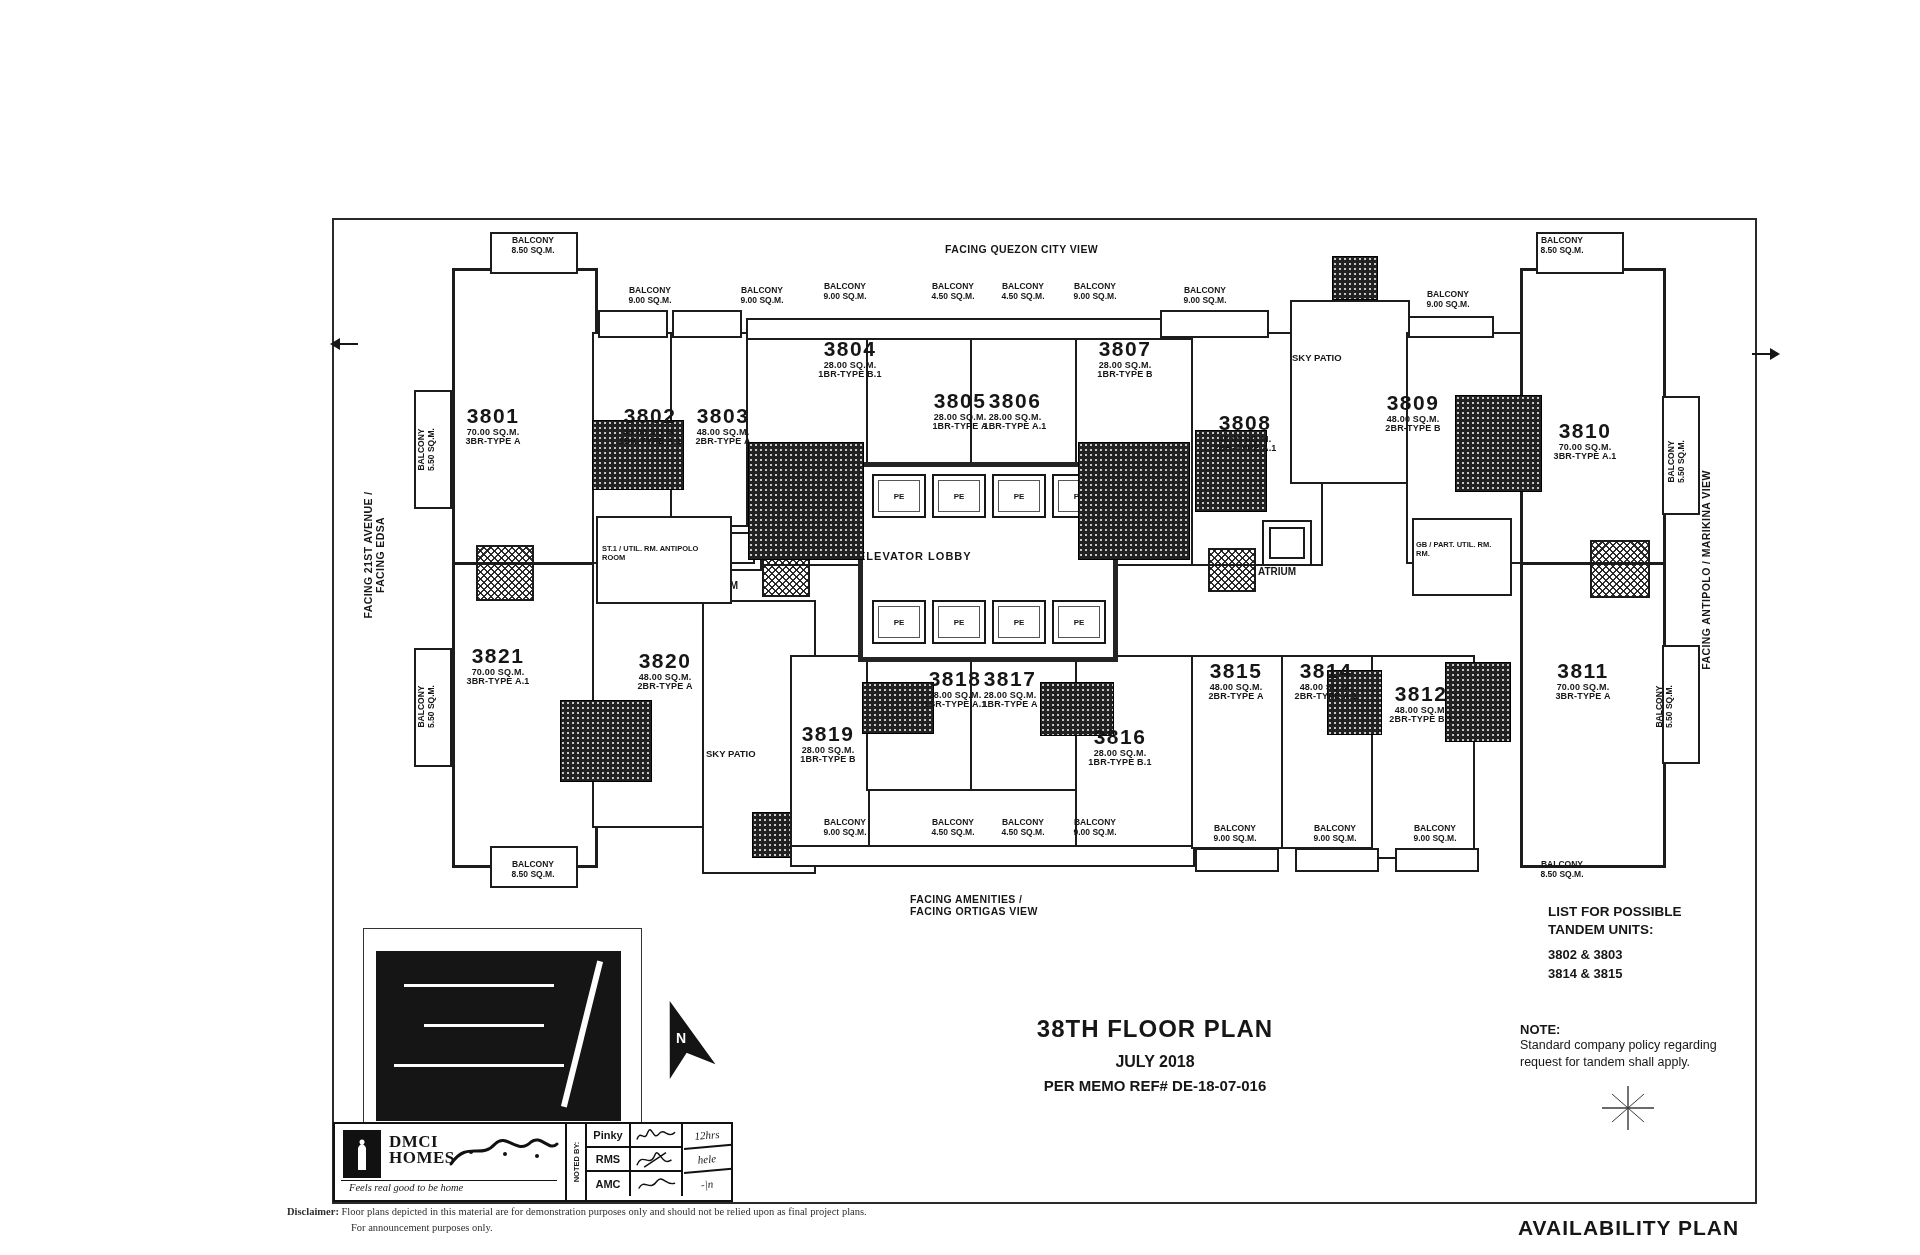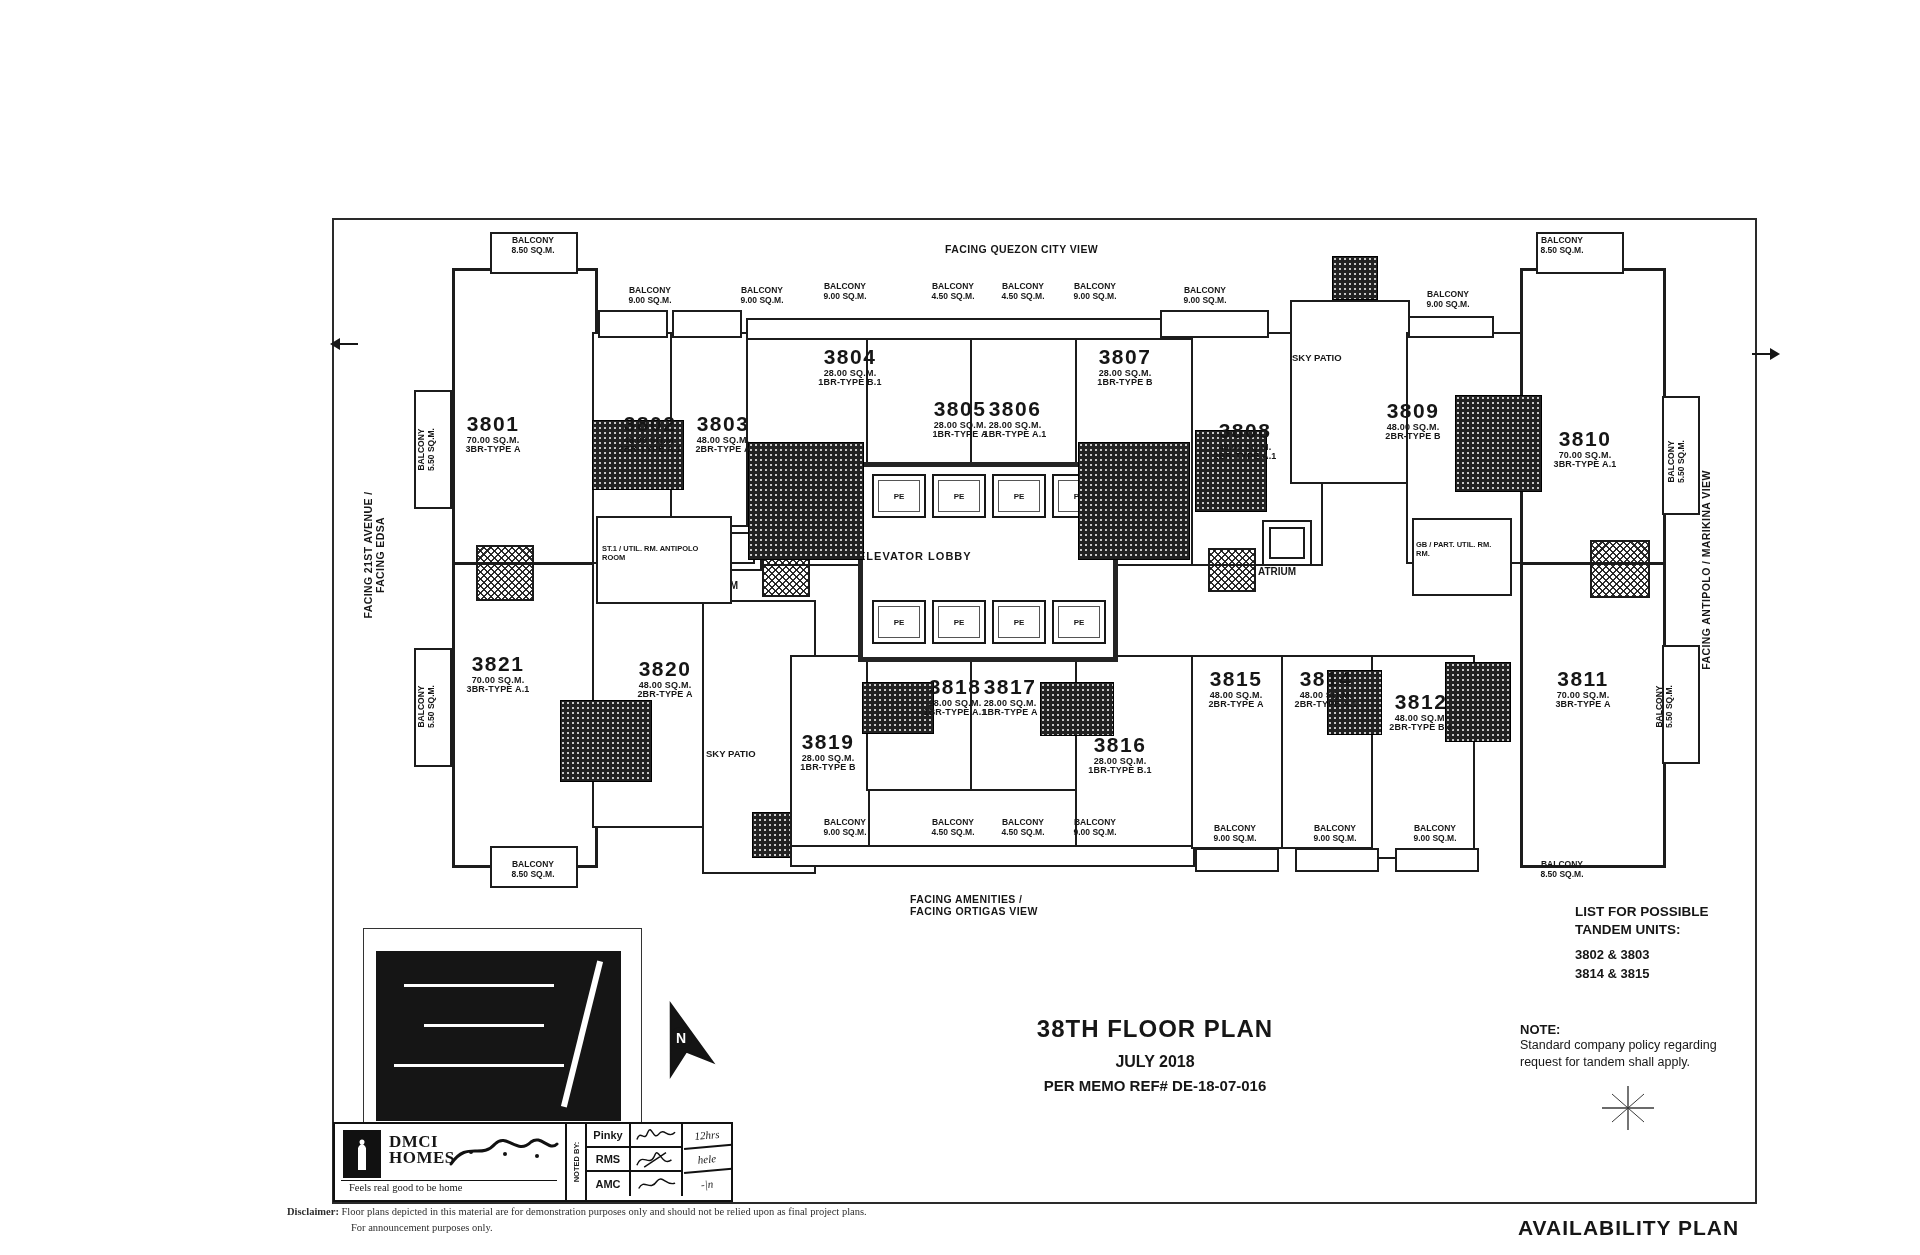--- a/index.html
+++ b/index.html
@@ -16,42 +16,42 @@
   .dense{position:absolute;border:1.5px solid #000;background-color:#222;
          background-image:radial-gradient(circle at 2px 2px,rgba(255,255,255,.75) .8px,transparent 1.3px);
          background-size:5px 5px;}
   .atrium{position:absolute;border:2px solid #1b1b1b;background:#fff;
           box-shadow:inset 0 0 0 5px #fff,inset 0 0 0 7px #1b1b1b;}
   .lobby{position:absolute;border:5px solid #242424;background:#fff;}
   .car{position:absolute;border:2px solid #161616;background:#fff;display:flex;align-items:center;justify-content:center;
        font-size:8px;font-weight:700;}
   .car:before{content:"";position:absolute;inset:4px;border:1px solid #555;}
   .car span{position:relative;}
-  .unit{position:absolute;width:100px;text-align:center;line-height:1.08;margin-top:8px;}
+  .unit{position:absolute;width:100px;text-align:center;line-height:1.08;}
   .unit .no{font-size:21px;font-weight:700;letter-spacing:1.5px;}
   .unit .meta{font-size:9px;font-weight:700;letter-spacing:.2px;}
   .blabel{position:absolute;width:80px;text-align:center;font-size:8.5px;font-weight:700;line-height:1.12;}
   .blabel.v{transform:rotate(-90deg);}
   .tlabel{position:absolute;font-weight:700;text-align:left;line-height:1.18;}
   .facing{font-size:10.5px;font-weight:700;letter-spacing:.4px;}
   .vfacing{transform:rotate(-90deg);transform-origin:left top;white-space:nowrap;}
   .auxtxt{font-size:7.5px;font-weight:700;line-height:1.2;}
   .titleblk{text-align:center;}
   .titleblk .t1{font-size:24px;font-weight:700;letter-spacing:1px;}
   .titleblk .t2{font-size:16px;font-weight:700;margin-top:10px;}
   .titleblk .t3{font-size:15px;font-weight:700;margin-top:6px;}
   .tandem .h{font-size:13.5px;font-weight:700;line-height:1.3;}
   .tandem .p{font-size:13px;font-weight:700;line-height:1.45;margin-top:8px;}
   .noteblk .h{font-size:13px;font-weight:700;}
   .noteblk .b{font-size:12.5px;line-height:1.35;}
   .avail{font-size:21px;font-weight:800;letter-spacing:1px;}
   .disc{font-size:10.5px;color:#2e2e2e;line-height:1.5;}
   .logoBox{position:absolute;border:2px solid #111;background:#fff;}
   .brand{font-family:"Liberation Serif",serif;font-weight:700;font-size:17px;line-height:.95;letter-spacing:.5px;}
-  .tagline{font-family:"Liberation Serif",serif;font-size:10.5px;}
+  .tagline{font-family:"Liberation Serif",serif;font-style:italic;font-size:10.5px;}
   .ntable{position:absolute;border:2px solid #111;display:flex;background:#fff;}
   .ncol{width:18px;border-right:2px solid #111;position:relative;}
   .ncol span{position:absolute;left:50%;top:50%;transform:translate(-50%,-50%) rotate(-90deg);
              font-size:7.5px;font-weight:700;white-space:nowrap;}
   .ngrid{flex:1;display:grid;grid-template-columns:44px 52px 48px;grid-auto-rows:24px;}
   .ncell{border-right:2px solid #111;border-bottom:2px solid #111;display:flex;align-items:center;justify-content:center;
          font-size:11px;font-weight:700;overflow:hidden;}
   .ncell:nth-child(3n){border-right:none;}
   .ncell.last{border-bottom:none;}
   .hand{font-family:"Liberation Serif",serif;font-style:italic;font-size:11px;transform:rotate(-5deg);font-weight:400;}
@@ -323,21 +323,21 @@
     <circle cx="33" cy="38" r="11" fill="#141414"></circle>
     <text x="33" y="43" font-size="14" font-weight="bold" fill="#ffffff" text-anchor="middle" font-family="Liberation Sans, sans-serif">N</text>
   </svg>
 
   <div class="abs titleblk" style="left:955px;top:1015px;width:400px;">
     <div class="t1">38TH FLOOR PLAN</div>
     <div class="t2">JULY 2018</div>
     <div class="t3">PER MEMO REF# DE-18-07-016</div>
   </div>
 
-  <div class="abs tandem" style="left:1548px;top:903px;width:220px;margin-left:27px;">
+  <div class="abs tandem" style="left:1548px;top:903px;width:220px;">
     <div class="h"><span>LIST FOR POSSIBLE</span><br><span>TANDEM UNITS:</span></div>
     <div class="p"><span>3802 &amp; 3803</span><br><span>3814 &amp; 3815</span></div>
   </div>
 
   <div class="abs noteblk" style="left:1520px;top:1022px;width:240px;">
     <div class="h">NOTE:</div>
     <div class="b"><span>Standard company policy regarding</span><br><span>request for tandem shall apply.</span></div>
   </div>
 
   <svg class="abs" style="left:1598px;top:1082px;" width="60" height="52" viewBox="0 0 60 52">

